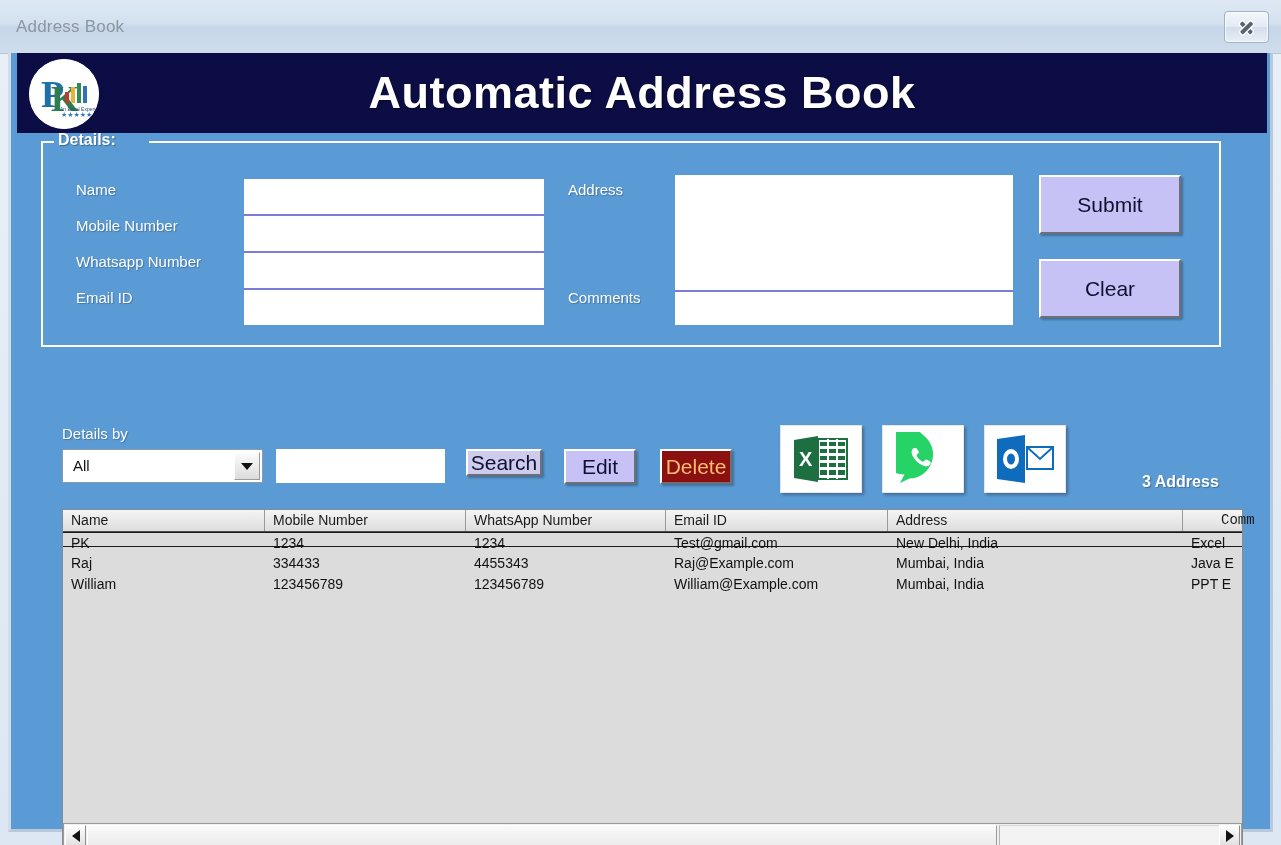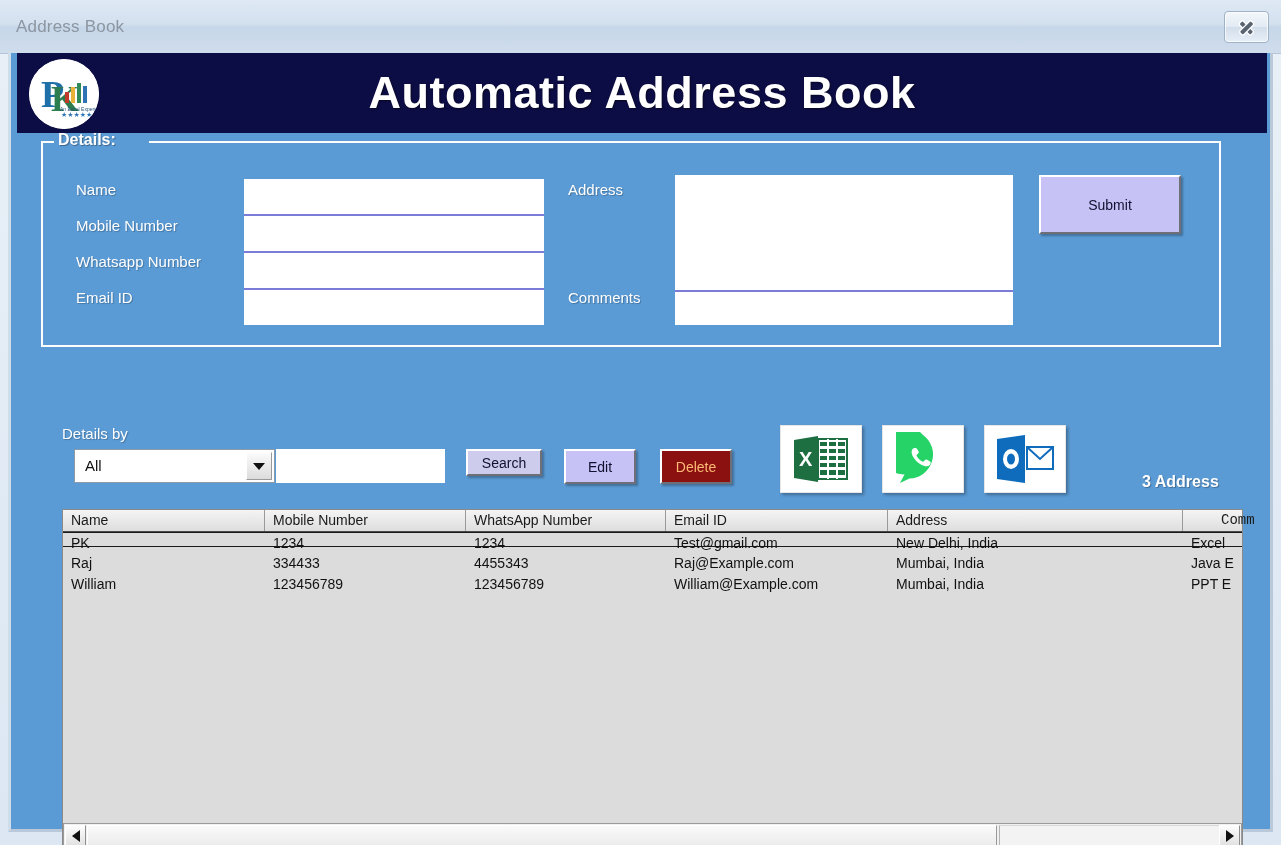--- a/index.html
+++ b/index.html
@@ -99,35 +99,34 @@
   .sep { position: absolute; height: 2px; background: #7b7bd8; }
 
   .btn3d {
     position: absolute; box-sizing: border-box;
     background: #c6c2f5;
     border-top: 2px solid #ffffff;
     border-left: 2px solid #ffffff;
     border-right: 2px solid #6f6f78;
     border-bottom: 2px solid #6f6f78;
     box-shadow: 2px 2px 2px rgba(0,0,0,.28);
-    color: #101030; font-size: 14px;
+    color: #101030; font-size: 21px;
     display: flex; align-items: center; justify-content: center;
     cursor: pointer; font-family: "Liberation Sans", sans-serif; text-align: center;
   }
 
   
   .search-label {
     position: absolute; left: 51px; top: 372px;
     color: #ffffff; font-size: 15px; text-shadow: 1px 1px 1px rgba(0,0,0,.25);
   }
   .combo {
     position: absolute; left: 51px; top: 396px; width: 201px; height: 34px;
     background: #ffffff; border: 1px solid #8d9aa8; box-sizing: border-box;
     cursor: pointer;
-    margin-left: 12px;
   }
   .combo-value {
     position: absolute; left: 10px; top: 7px; font-size: 15px; color: #111;
   }
   .combo-arrow {
     position: absolute; right: 2px; top: 2px; width: 26px; height: 28px;
     background: linear-gradient(180deg, #fbfbfb, #dcdcdc);
     border: 1px solid #9a9a9a; border-top-color: #ffffff; border-left-color: #ffffff;
     box-sizing: border-box; display: flex; align-items: center; justify-content: center;
   }
@@ -262,20 +261,21 @@
     <input class="txtbox" style="left: 233px; top: 237px; width: 300px; height: 35px;" value="" placeholder="">
 
     <div class="fld-label" style="left:557px; top:128px;">Address</div>
     <div class="fld-label" style="left:557px; top:236px;">Comments</div>
 
     <textarea class="txtbox" style="left: 664px; top: 122px; width: 338px; height: 115px; resize: none;" placeholder=""></textarea>
     <div class="sep" style="left:664px; top:237px; width:338px;"></div>
     <input class="txtbox" style="left: 664px; top: 239px; width: 338px; height: 33px;" value="" placeholder="">
 
     <div class="btn3d" style="left:1028px; top:122px; width:142px; height:59px;">Submit</div>
+    <div class="btn3d" style="left:1028px; top:206px; width:142px; height:59px;">Clear</div>
 
     <div class="search-label">Details by</div>
     <div class="combo">
       <span class="combo-value">All</span>
       <span class="combo-arrow">
         <span class="caret-down"></span>
       </span>
     </div>
     <input class="search-input" value="" placeholder="" style="">
 

